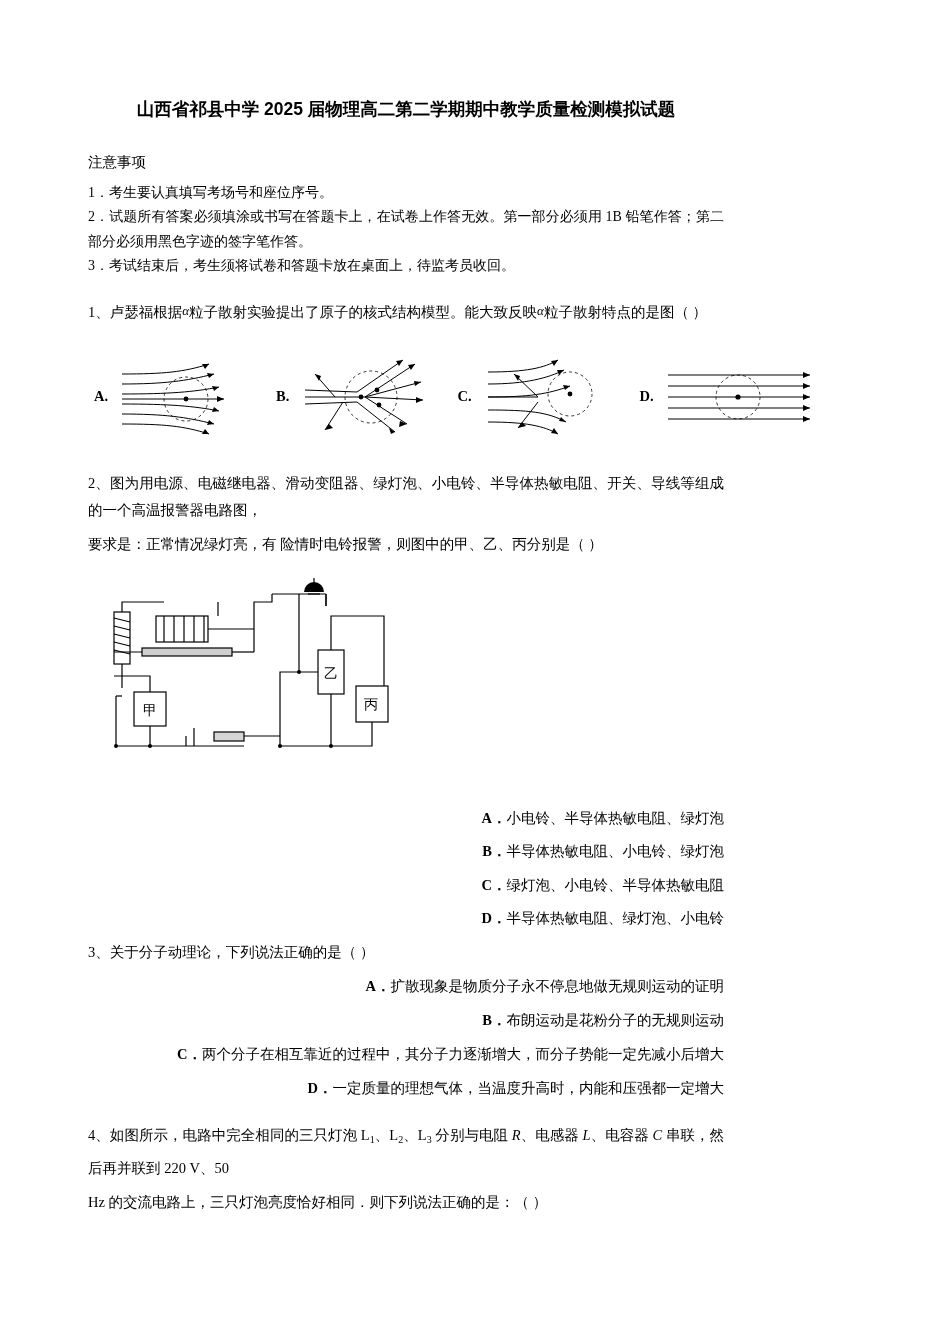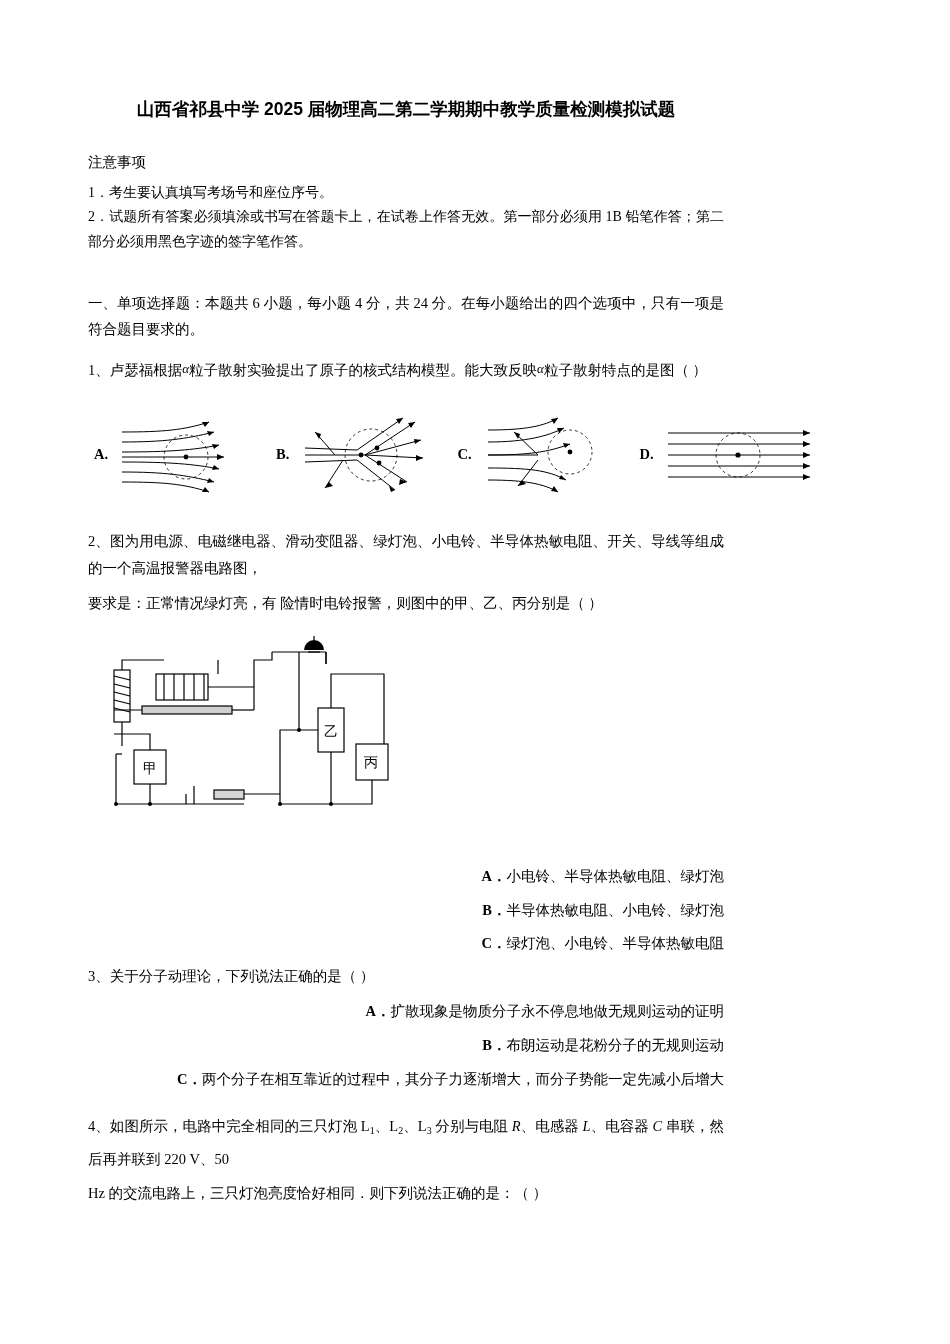--- a/index.html
+++ b/index.html
@@ -109,24 +109,24 @@
 </head>
 <body>
 
 <div class="page">
 
   <h1 class="doc-title">山西省祁县中学 2025 届物理高二第二学期期中教学质量检测模拟试题</h1>
 
   <div class="notice-head">注意事项</div>
   <p class="notice-line">1．考生要认真填写考场号和座位序号。</p>
   <p class="notice-line">2．试题所有答案必须填涂或书写在答题卡上，在试卷上作答无效。第一部分必须用 1B 铅笔作答；第二部分必须用黑色字迹的签字笔作答。</p>
+  <p class="notice-line">3．考试结束后，考生须将试卷和答题卡放在桌面上，待监考员收回。</p>
 
   <div class="gap-md"></div>
 
-  <p class="section-head">一、单项选择题：本题共 6 小题，每小题 4 分，共 24 分。在每小题给出的四个选项中，只有一项是符合题目要求的。</p>
 
   <p class="q-line">
     <span>1、卢瑟福根据</span><span class="alpha">α</span><span>粒子散射实验提出了原子的核式结构模型。能大致反映</span><span class="alpha">α</span><span>粒子散射特点的是图（    ）</span>
   </p>
 
   <div class="ruth-row">
 
     <div class="ruth-item">
       <span class="ruth-tag">A.</span>
       <svg class="ruth-fig" width="150" height="85" viewBox="0 0 150 85">
@@ -313,32 +313,38 @@
   <div class="optlist">
     <p class="opt-line">
       <span class="opt-label">A．</span><span>小电铃、半导体热敏电阻、绿灯泡</span>
     </p>
     <p class="opt-line">
       <span class="opt-label">B．</span><span>半导体热敏电阻、小电铃、绿灯泡</span>
     </p>
     <p class="opt-line">
       <span class="opt-label">C．</span><span>绿灯泡、小电铃、半导体热敏电阻</span>
     </p>
+    <p class="opt-line">
+      <span class="opt-label">D．</span><span>半导体热敏电阻、绿灯泡、小电铃</span>
+    </p>
   </div>
 
   <div class="q3block">
     <p class="q-line" style="line-height:2.3;">3、关于分子动理论，下列说法正确的是（        ）</p>
     <p class="opt-line">
       <span class="opt-label">A．</span><span>扩散现象是物质分子永不停息地做无规则运动的证明</span>
     </p>
     <p class="opt-line">
       <span class="opt-label">B．</span><span>布朗运动是花粉分子的无规则运动</span>
     </p>
     <p class="opt-line">
       <span class="opt-label">C．</span><span>两个分子在相互靠近的过程中，其分子力逐渐增大，而分子势能一定先减小后增大</span>
+    </p>
+    <p class="opt-line">
+      <span class="opt-label">D．</span><span>一定质量的理想气体，当温度升高时，内能和压强都一定增大</span>
     </p>
   </div>
 
   <div class="tail-q">
     <p class="q-line" style="line-height:2.3;">
       <span>4、如图所示，电路中完全相同的三只灯泡 L</span><span class="sub">1</span><span>、L</span><span class="sub">2</span><span>、L</span><span class="sub">3</span><span> 分别与电阻 </span><span class="mi">R</span><span>、电感器 </span><span class="mi">L</span><span>、电容器 </span><span class="mi">C</span><span> 串联，然后再并联到 220 V、50</span>
     </p>
     <p class="q-line" style="line-height:2.3;">Hz 的交流电路上，三只灯泡亮度恰好相同．则下列说法正确的是：（   ）</p>
   </div>
 

